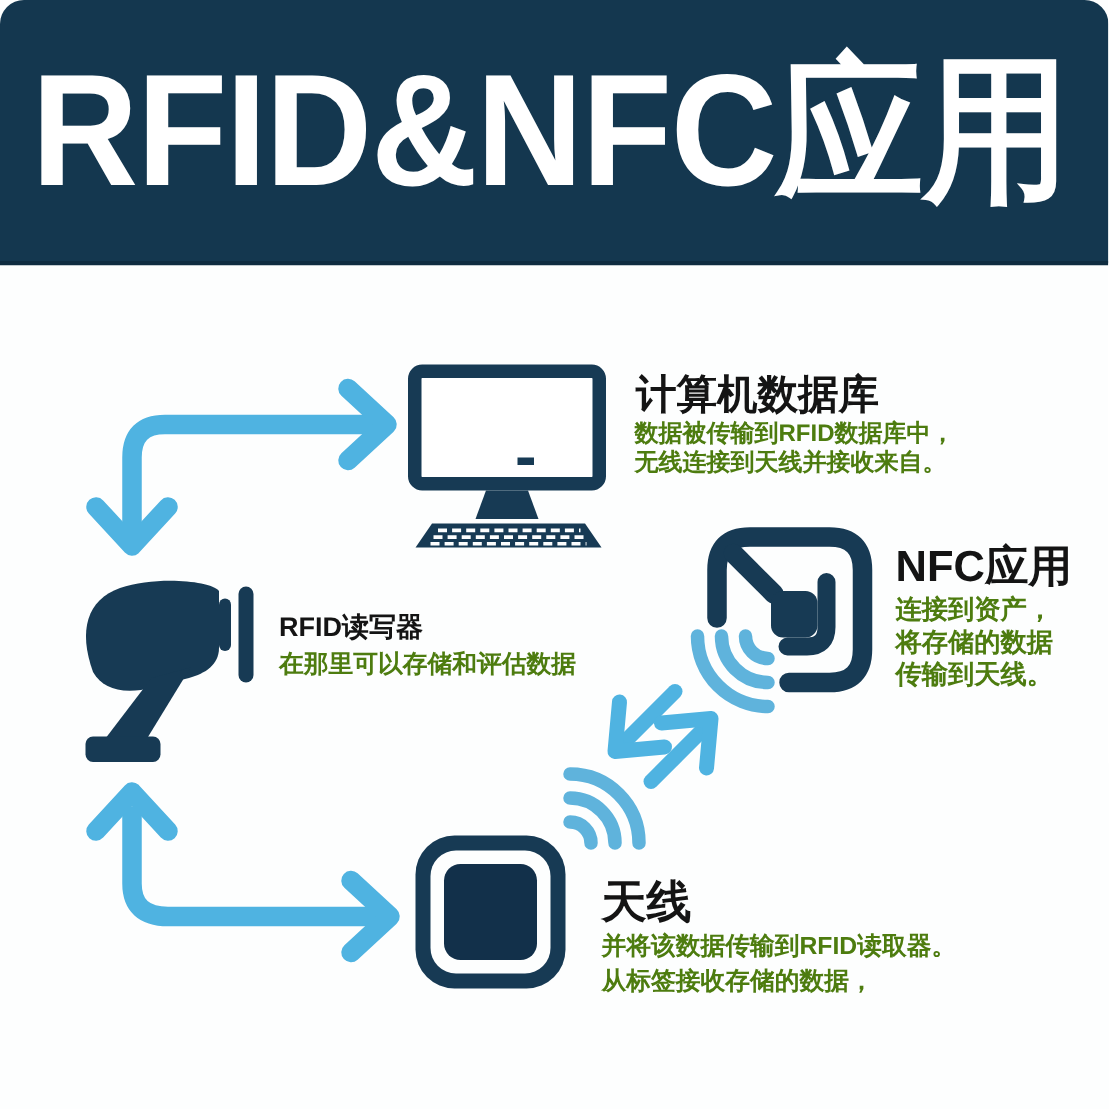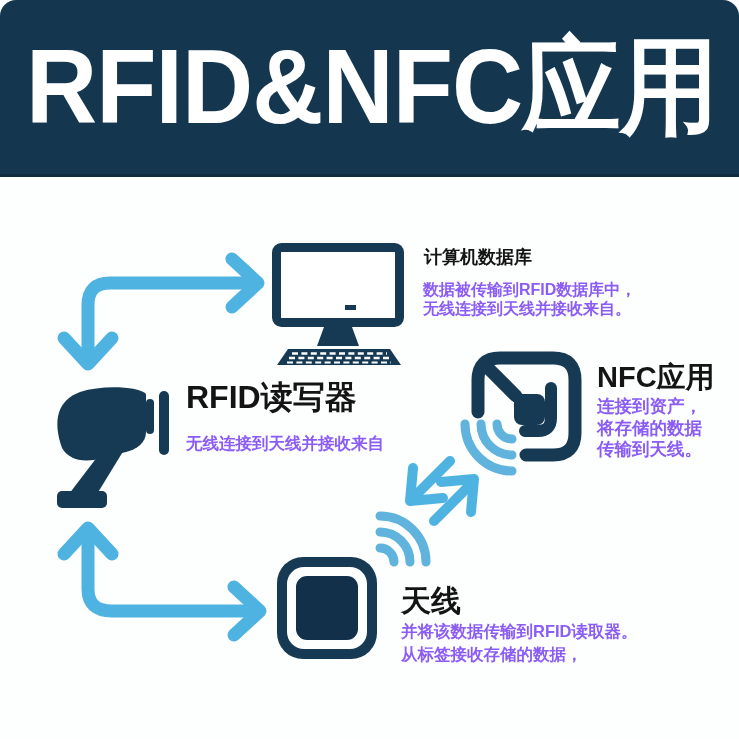--- a/index.html
+++ b/index.html
@@ -5,34 +5,34 @@
   html,body{margin:0;padding:0;background:#ffffff;}
   .page{
     position:relative;width:739px;height:739px;overflow:hidden;
     background:#FDFEFE;
     font-family:"Liberation Sans","DejaVu Sans",sans-serif;
   }
   .banner{
     position:absolute;left:0;top:0;width:739px;height:174px;
     background:#14374F;border-bottom:3px solid #0F2C40;
     border-radius:16px 16px 0 0;
-    display:flex;align-items:center;justify-content:flex-start;
+    display:flex;align-items:center;justify-content:flex-end;
   }
   .banner h1{
     margin:0;color:#FFFFFF;font-size:106px;font-weight:700;
     white-space:nowrap;letter-spacing:-1px;
     transform:scaleX(.93);transform-origin:center;
   }
   .diagram{position:absolute;left:0;top:0;width:739px;height:739px;}
   .label{position:absolute;color:#1B1B1B;white-space:nowrap;}
   .node-title{font-weight:700;color:#141414;}
-  .node-desc{font-weight:600;color:#8b5cf6;}
-  .t-computer{left:424px;top:245px;font-size:18px;}
+  .node-desc{font-weight:600;color:#4d7c0f;}
+  .t-computer{left:424px;top:245px;font-size:27px;}
   .d-computer{left:423px;top:280px;font-size:16px;line-height:19px;}
-  .t-reader{left:186px;top:376px;font-size:32px;}
+  .t-reader{left:186px;top:406px;font-size:18px;}
   .d-reader{left:186px;top:434px;font-size:16.5px;line-height:19.5px;}
   .t-tag{left:597px;top:358px;font-size:29px;}
   .d-tag{left:597px;top:396px;font-size:17.5px;line-height:21.5px;}
   .t-antenna{left:401px;top:581px;font-size:30px;}
   .d-antenna{left:401px;top:620px;font-size:16.5px;line-height:23px;}
 </style>
 </head>
 <body>
 
 <div class="page">
@@ -107,21 +107,21 @@
   </svg>
 
   <div class="label node-title t-computer">计算机数据库</div>
   <div class="label node-desc d-computer">
     <div>数据被传输到RFID数据库中，</div>
     <div>无线连接到天线并接收来自。</div>
   </div>
 
   <div class="label node-title t-reader">RFID读写器</div>
   <div class="label node-desc d-reader">
-    <div>无线连接到天线并接收来自</div>
+    <div>在那里可以存储和评估数据</div>
   </div>
 
   <div class="label node-title t-tag">NFC应用</div>
   <div class="label node-desc d-tag">
     <div>连接到资产，</div>
     <div>将存储的数据</div>
     <div>传输到天线。</div>
   </div>
 
   <div class="label node-title t-antenna">天线</div>

